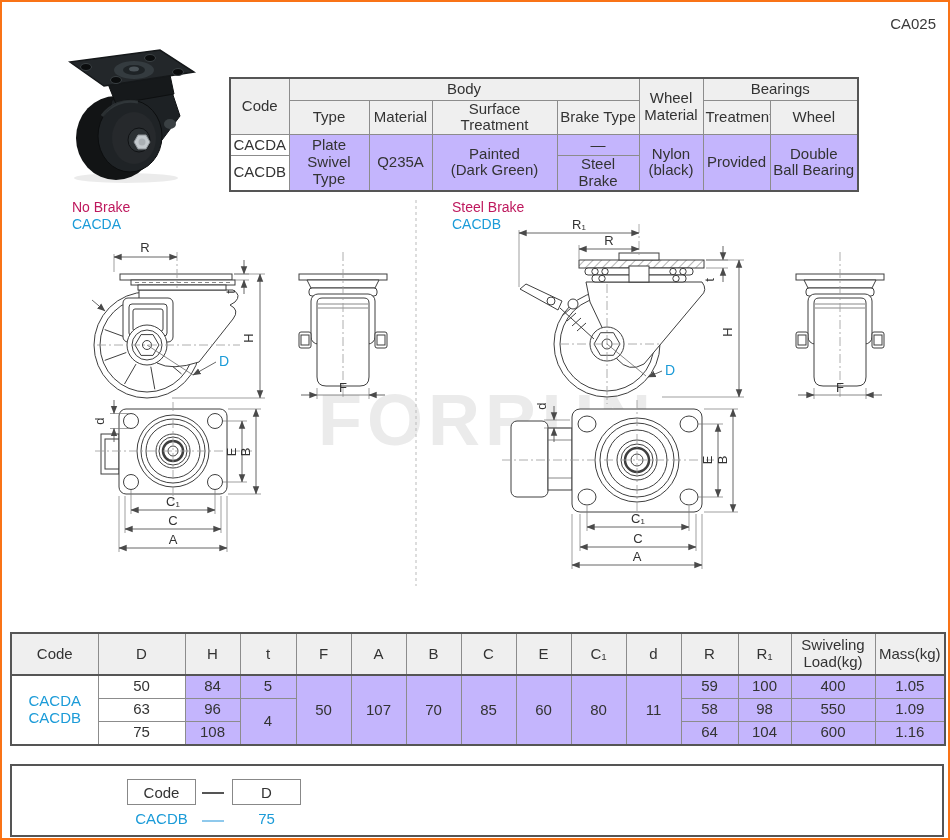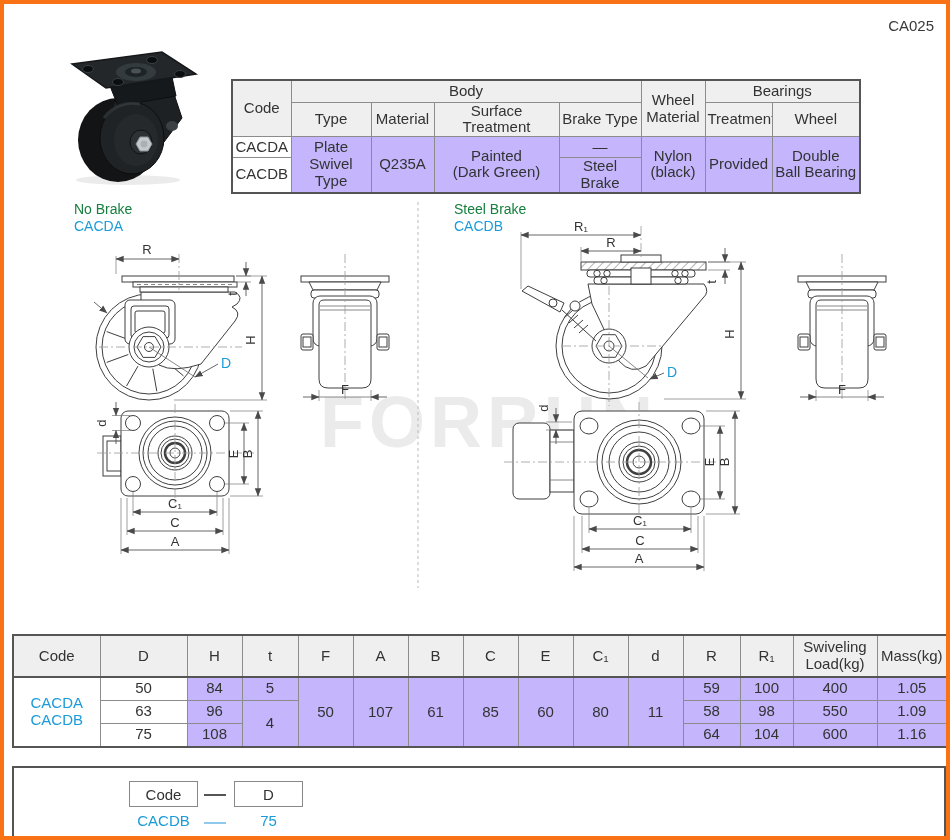--- a/index.html
+++ b/index.html
@@ -1,33 +1,33 @@
 <!DOCTYPE html>
 <html><head>
 <meta charset="utf-8">
 <style>
   html,body{margin:0;padding:0;background:#fff;}
   .page{position:relative;width:950px;height:840px;box-sizing:border-box;
-        border:4px solid #f97316;background:#fff;overflow:hidden;
+        border:2px solid #f97316;background:#fff;overflow:hidden;
         font-family:"Liberation Sans",sans-serif;color:#333;}
   .abs{position:absolute;}
   .page-code{position:absolute;top:13px;right:12px;font-size:15px;color:#3a3a3a;}
 
   
   table.tbl{border-collapse:collapse;table-layout:fixed;border:2px solid #555;}
   table.tbl td{border:1px solid #8c8c8c;text-align:center;vertical-align:middle;
                font-size:15px;line-height:1.12;color:#333;padding:0 2px;overflow:hidden;}
   td.hdr{background:#efefef;}
   td.bg{background:#c4b5fd;}
   td.wht{background:#fff;}
   .lnk{color:#1b9bd8;cursor:pointer;}
   .hd2{border-bottom:2px solid #555 !important;}
 
   
-  .cap{position:absolute;font-size:14px;color:#15803d;}
+  .cap{position:absolute;font-size:14px;color:#be185d;}
   .cap-code{position:absolute;font-size:14px;color:#1b9bd8;cursor:pointer;}
 
   
   .s{fill:#fff;stroke:#3f3f3f;stroke-width:1;}
   .ln{fill:none;stroke:#3f3f3f;stroke-width:1;}
   .thin{fill:none;stroke:#6a6a6a;stroke-width:0.8;}
   .cl{fill:none;stroke:#9a9a9a;stroke-width:0.8;stroke-dasharray:9 3 2 3;}
   .diml{fill:none;stroke:#555;stroke-width:0.9;}
   .ext{fill:none;stroke:#777;stroke-width:0.7;}
   text.dim{font:13px "Liberation Sans",sans-serif;fill:#333;}
@@ -431,21 +431,21 @@
     <tr style="height:23px">
       <td class="wht" rowspan="3">
         <span class="lnk" style="display:block">CACDA</span>
         <span class="lnk" style="display:block">CACDB</span>
       </td>
       <td class="wht lnk">50</td>
       <td class="bg">84</td>
       <td class="bg">5</td>
       <td class="bg" rowspan="3">50</td>
       <td class="bg" rowspan="3">107</td>
-      <td class="bg" rowspan="3">61</td>
+      <td class="bg" rowspan="3">70</td>
       <td class="bg" rowspan="3">85</td>
       <td class="bg" rowspan="3">60</td>
       <td class="bg" rowspan="3">80</td>
       <td class="bg" rowspan="3">11</td>
       <td class="bg">59</td>
       <td class="bg">100</td>
       <td class="bg">400</td>
       <td class="bg">1.05</td>
     </tr>
     <tr style="height:23px">

